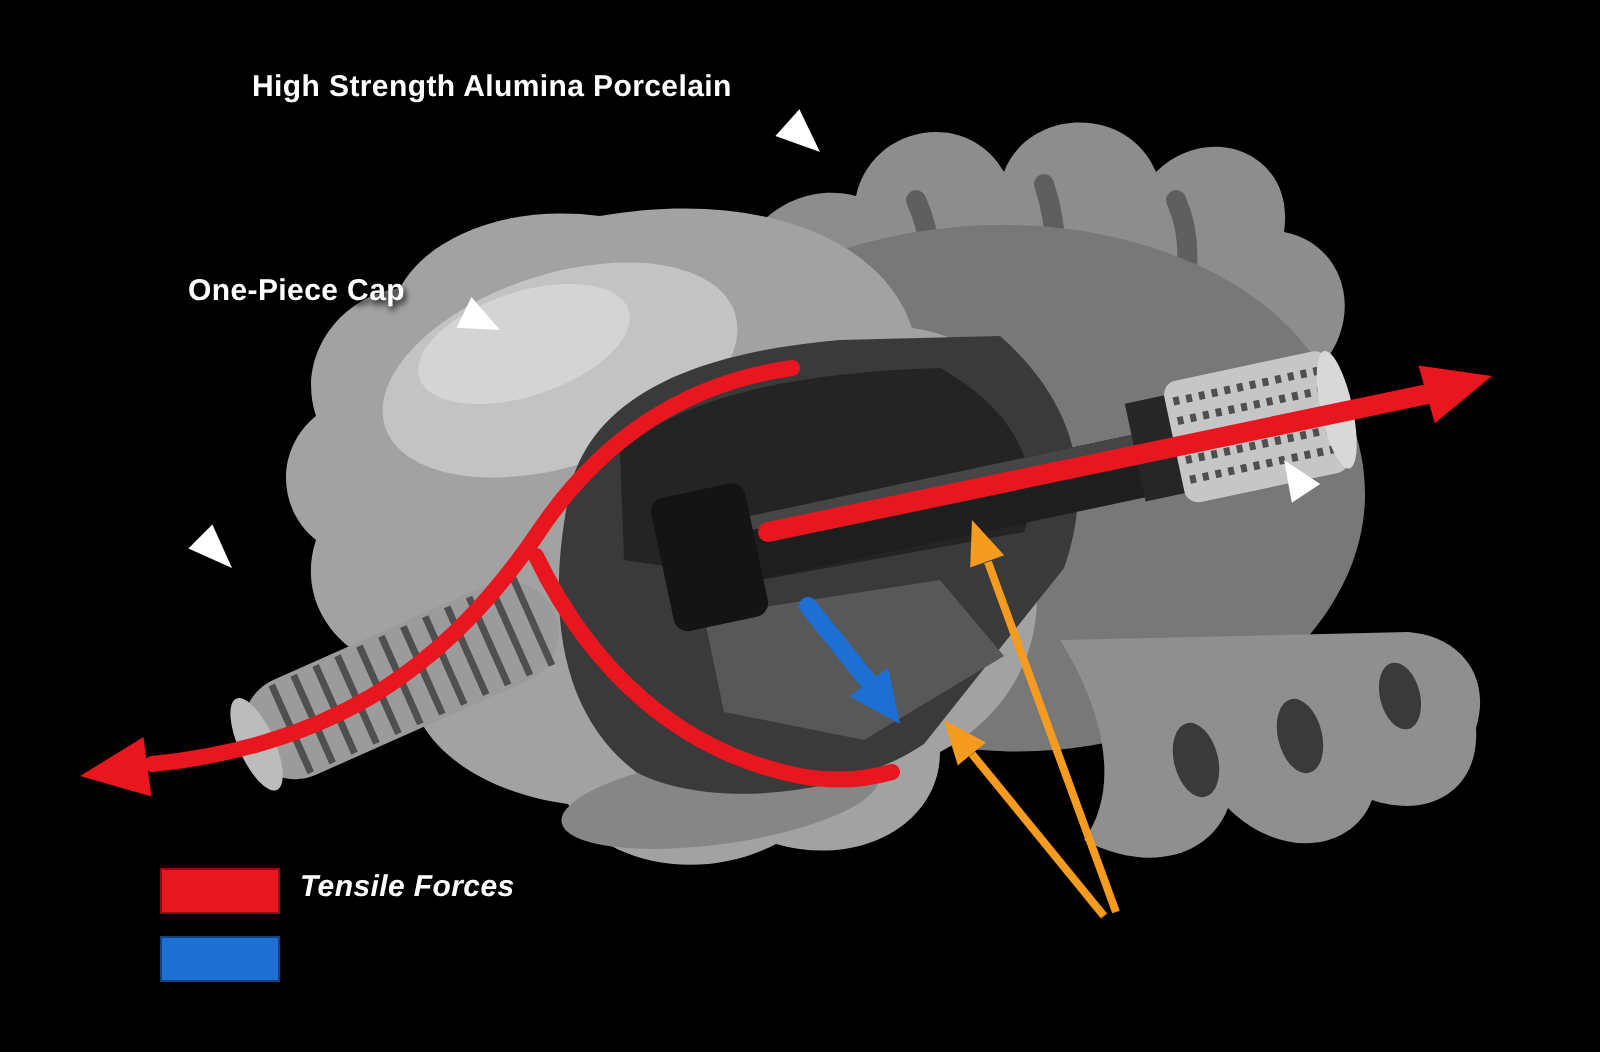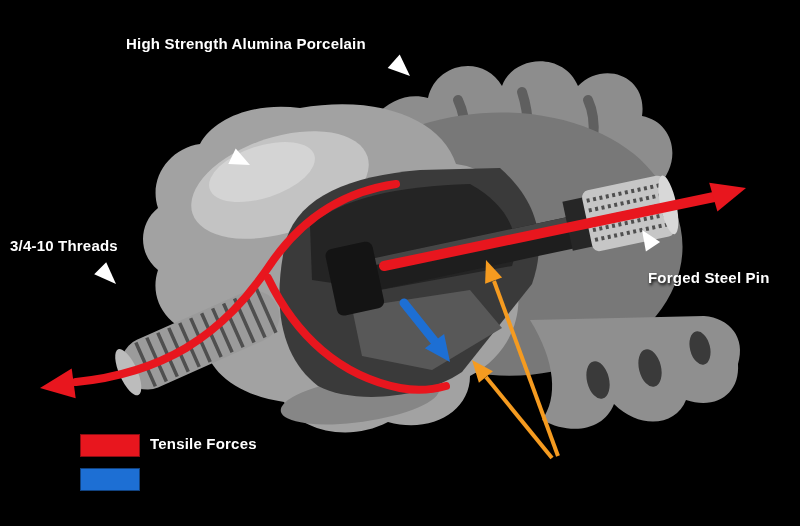--- a/index.html
+++ b/index.html
@@ -6,21 +6,21 @@
   .stage{position:relative;width:800px;height:526px;background:#000;overflow:hidden;
          font-family:"Liberation Sans",sans-serif;}
   .illo{position:absolute;left:0;top:0;}
   .lbl{position:absolute;color:#fff;font-weight:bold;font-size:15px;line-height:1.1;
        text-shadow:1px 2px 3px rgba(0,0,0,.95);letter-spacing:.2px;white-space:nowrap;}
   #lbl-porcelain{left:126px;top:36px;}
   #lbl-cap{left:94px;top:138px;}
   #lbl-threads{left:10px;top:238px;}
   #lbl-pin{left:648px;top:270px;}
   #lbl-coating{left:549px;top:478px;}
-  #lbl-tensile{left:150px;top:436px;}
+  #lbl-tensile{left:150px;top:436px;font-style:italic;}
   #lbl-compressive{left:150px;top:470px;}
   .legend-swatch{position:absolute;width:58px;height:21px;border:1px solid rgba(0,0,0,.4);
                  box-shadow:0 1px 2px rgba(0,0,0,.8);}
   #sw-tensile{left:80px;top:434px;background:#e8161e;}
   #sw-compressive{left:80px;top:468px;background:#1d6fd4;}
 </style>
 </head>
 <body>
 
 <div class="stage">
@@ -89,20 +89,19 @@
     <line stroke="#f59b20" stroke-width="4" x1="552" y1="458" x2="486" y2="377" style="stroke: rgb(245, 155, 32);"></line>
     <polygon fill="#f59b20" points="472,360 492.9,371.3 478.9,382.7" style="fill: rgb(245, 155, 32);"></polygon>
 
     <polygon fill="#ffffff" points="410,76 387.7,68.0 399.7,54.6"></polygon>
     <polygon fill="#ffffff" points="250,165 228.3,163.9 235.7,148.5"></polygon>
     <polygon fill="#ffffff" points="116,284 94.2,274.2 106.2,262.2"></polygon>
     <polygon fill="#ffffff" points="642,230 660.1,242.0 645.9,251.4"></polygon>
   </svg>
 
   <div class="lbl" id="lbl-porcelain">High Strength Alumina Porcelain</div>
-  <div class="lbl" id="lbl-threads">3/4-10 Threads</div>
-  <div class="lbl" id="lbl-pin">Forged Steel Pin</div>
+  <div class="lbl" id="lbl-cap">One-Piece Cap</div>
 
   <div class="legend-swatch" id="sw-tensile" style="background-color: rgb(232, 22, 30);"></div>
   <div class="lbl" id="lbl-tensile">Tensile Forces</div>
   <div class="legend-swatch" id="sw-compressive" style="background-color: rgb(29, 111, 212);"></div>
 
 </div>
 
 </body></html>

